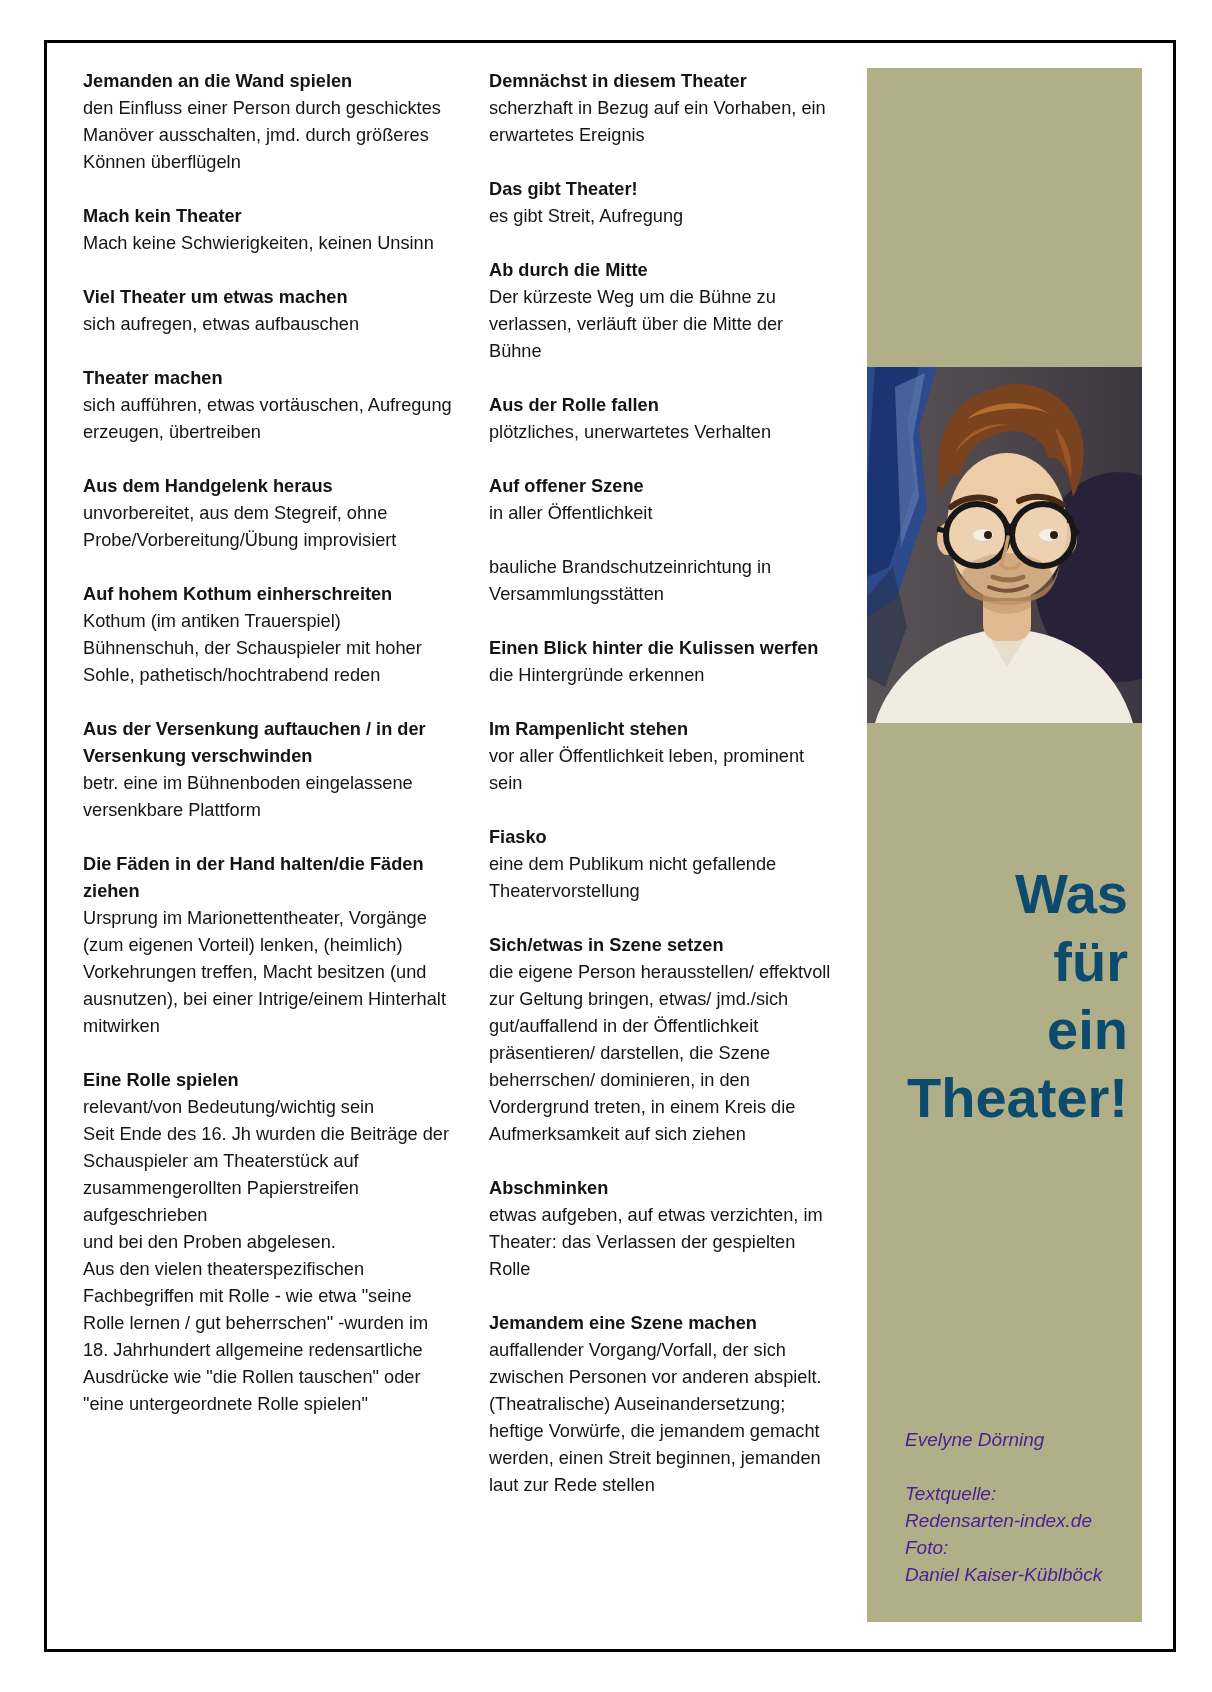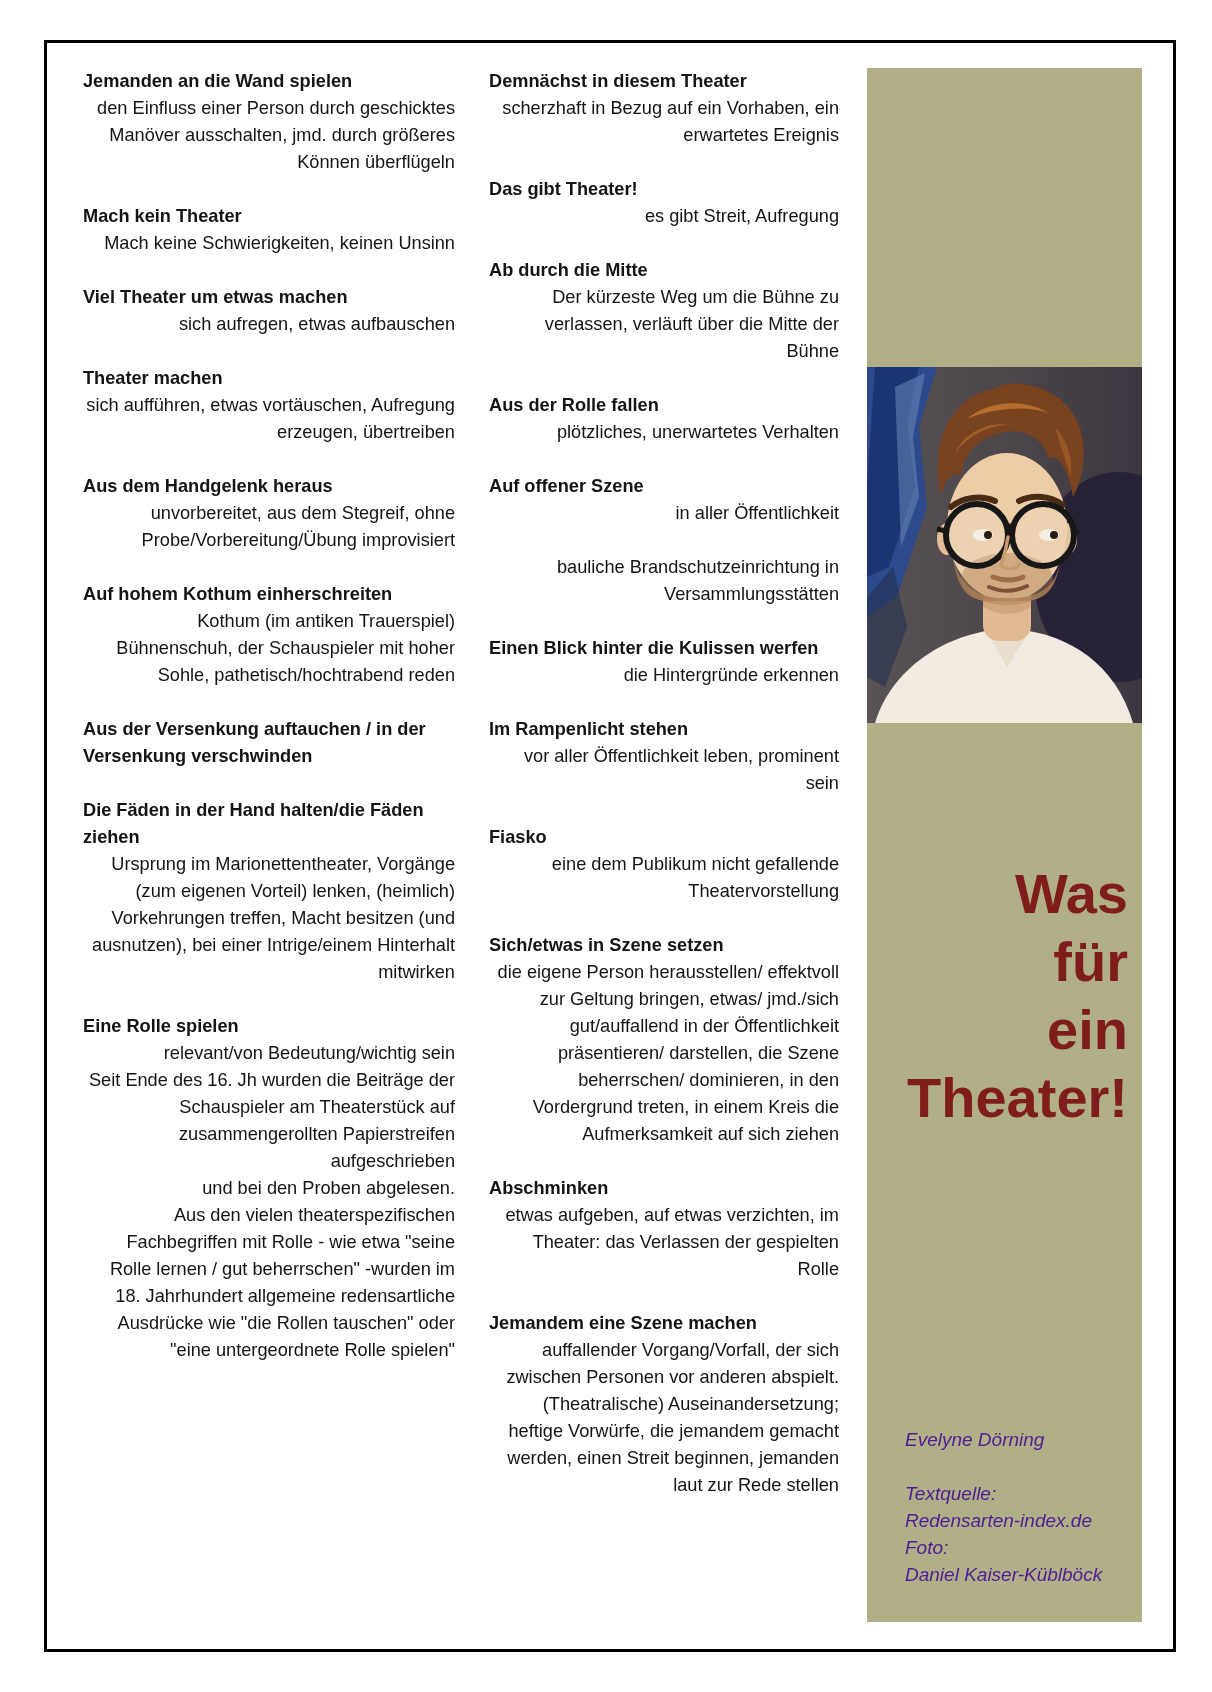--- a/index.html
+++ b/index.html
@@ -9,29 +9,29 @@
   }
   .page-border{
     position:absolute;left:44px;top:40px;width:1132px;height:1612px;
     border:3px solid #000;box-sizing:border-box;pointer-events:none;
   }
   .col{position:absolute;top:68px;font-size:18.2px;line-height:27px;}
   .col1{left:83px;width:372px;}
   .col2{left:489px;width:350px;}
   .col section{margin:0 0 27px 0;}
   .col h3{margin:0;font-size:18.2px;line-height:27px;font-weight:bold;}
-  .col p{margin:0;white-space:pre-line;text-align:right;}
+  .col p{margin:0;white-space:pre-line;}
   .sidebar{
     position:absolute;left:867px;top:68px;width:275px;height:1554px;
     background:#b1af87;
   }
   .photo{position:absolute;left:0;top:299px;width:275px;height:356px;display:block;}
   .sidebar-title{
     position:absolute;top:792px;right:14px;text-align:right;
-    font-size:56px;line-height:68px;font-weight:bold;color:#7f1d1d;
+    font-size:56px;line-height:68px;font-weight:bold;color:#0c4a6e;
     letter-spacing:0px;
   }
   .credits{
     position:absolute;top:1358px;left:38px;right:10px;
     font-style:italic;font-size:19px;line-height:27px;color:#4c1d95;
   }
   .credit-author{margin-bottom:27px;}
 </style>
 </head>
 <body>
@@ -59,20 +59,21 @@
     <section>
       <h3>Aus dem Handgelenk heraus</h3>
       <p>unvorbereitet, aus dem Stegreif, ohne Probe/Vorbereitung/Übung improvisiert</p>
     </section>
     <section>
       <h3>Auf hohem Kothum einherschreiten</h3>
       <p>Kothum (im antiken Trauerspiel) Bühnenschuh, der Schauspieler mit hoher Sohle, pathetisch/hochtrabend reden</p>
     </section>
     <section>
       <h3>Aus der Versenkung auftauchen / in der Versenkung verschwinden</h3>
+      <p>betr. eine im Bühnenboden eingelassene versenkbare Plattform</p>
     </section>
     <section>
       <h3>Die Fäden in der Hand halten/die Fäden ziehen</h3>
       <p>Ursprung im Marionettentheater, Vorgänge (zum eigenen Vorteil) lenken, (heimlich) Vorkehrungen treffen, Macht besitzen (und ausnutzen), bei einer Intrige/einem Hinterhalt mitwirken</p>
     </section>
     <section>
       <h3>Eine Rolle spielen</h3>
       <p>relevant/von Bedeutung/wichtig sein
 Seit Ende des 16. Jh wurden die Beiträge der Schauspieler am Theaterstück auf zusammengerollten Papierstreifen aufgeschrieben
 und bei den Proben abgelesen.

